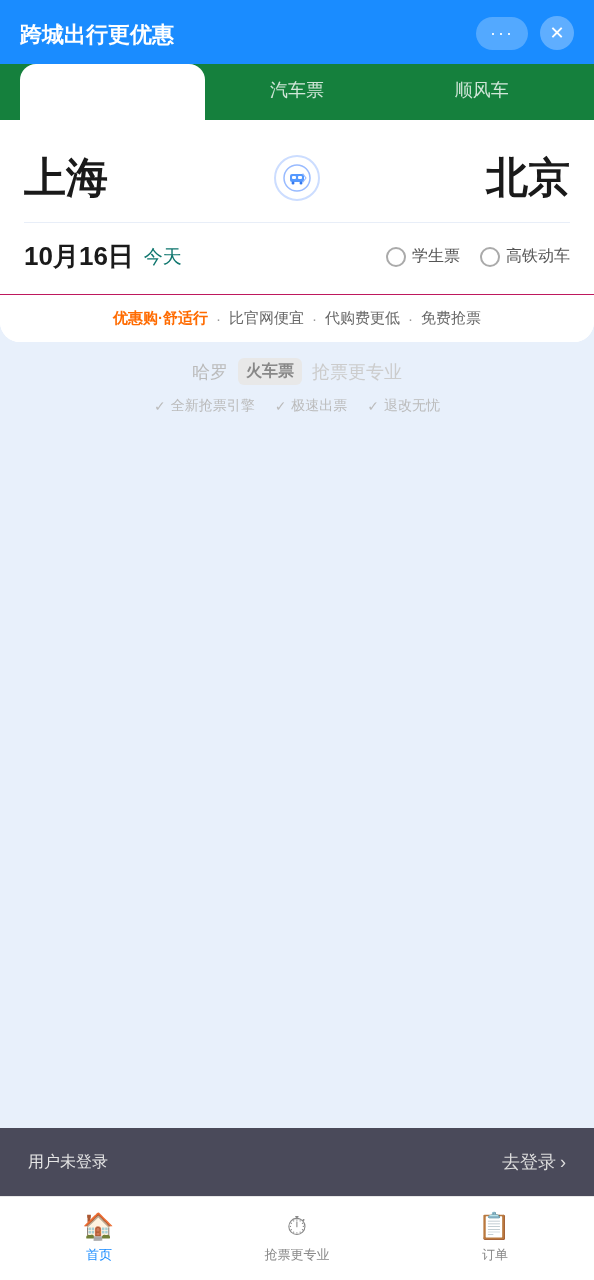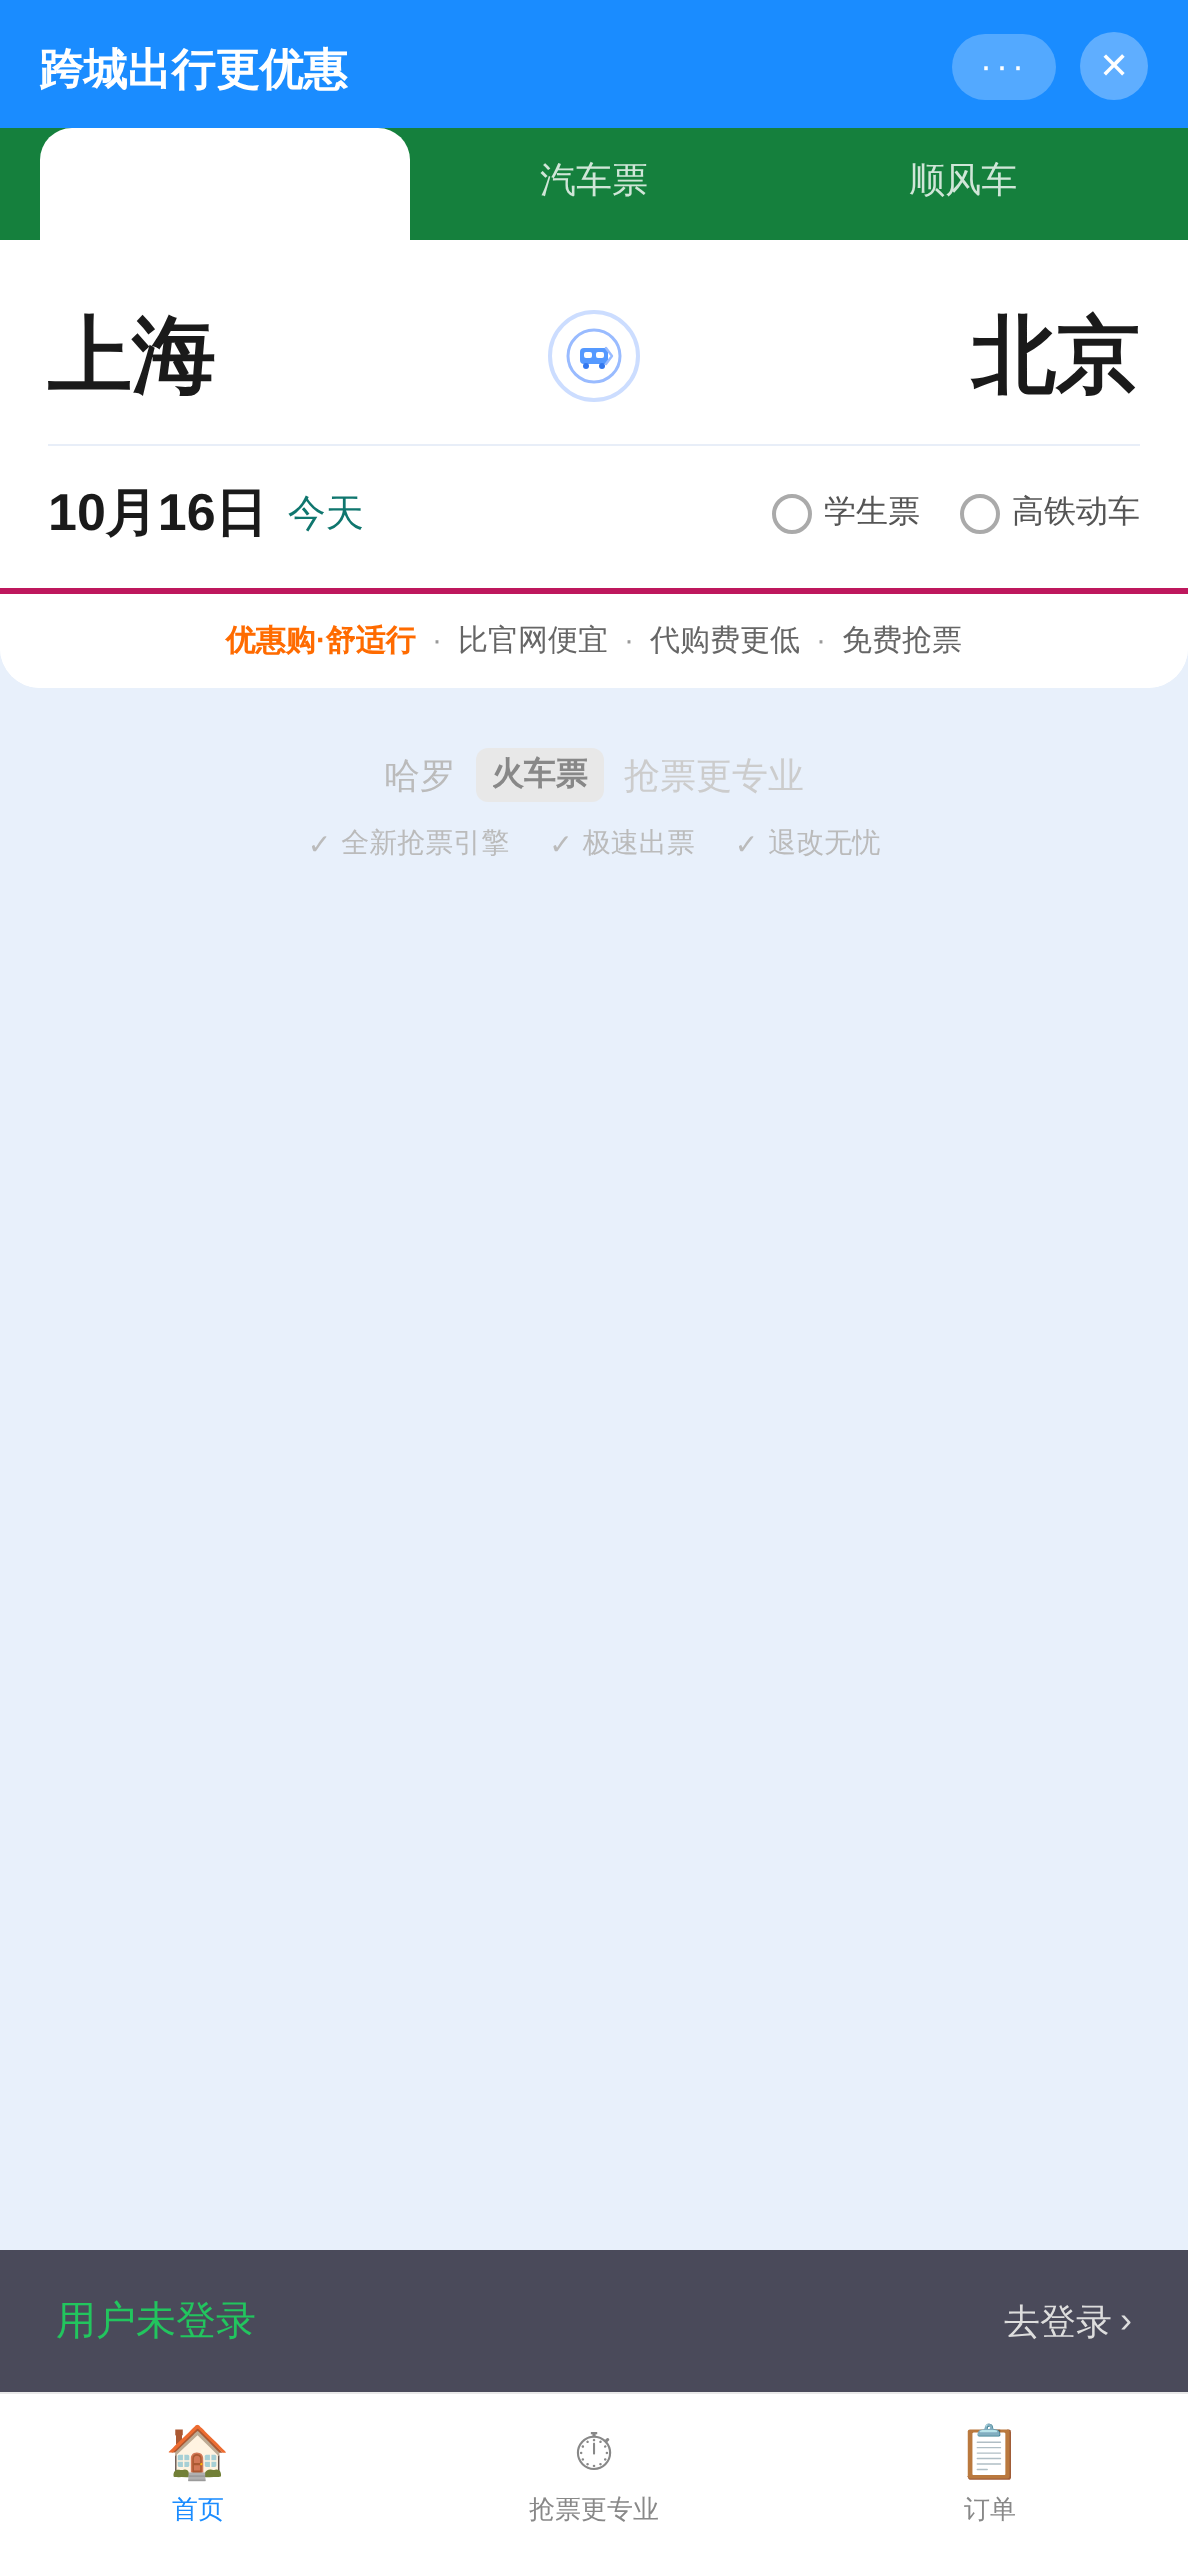--- a/index.html
+++ b/index.html
@@ -199,39 +199,39 @@
 
     
     .promo-bar {
       background: white;
       padding: 14px 16px;
       display: flex;
       align-items: center;
       justify-content: center;
       gap: 8px;
       border-radius: 0 0 20px 20px;
-      border-top: 3px solid #be185d;
+      border-top: 1px solid #be185d;
     }
     .promo-highlight {
       color: #ff6b00;
       font-weight: 700;
       font-size: 15px;
     }
     .promo-normal {
       color: #666;
       font-size: 15px;
     }
     .promo-dot {
       color: #999;
       font-size: 15px;
     }
 
     
     .middle-section {
-      padding: 30px 20px 20px;
+      padding: 16px 20px 20px;
       display: flex;
       flex-direction: column;
       align-items: center;
       gap: 12px;
     }
     .brand-row {
       display: flex;
       align-items: center;
       gap: 10px;
     }
@@ -276,22 +276,22 @@
 
     
     .login-bar {
       background: #4a4a5a;
       padding: 22px 28px;
       display: flex;
       align-items: center;
       justify-content: space-between;
     }
     .login-text {
-      color: #22c55e;
-      font-size: 20px;
+      color: #e5e5e5;
+      font-size: 16px;
     }
     .login-link {
       color: #ddd;
       font-size: 18px;
       font-weight: 500;
       display: flex;
       align-items: center;
       gap: 4px;
       cursor: pointer;
     }

